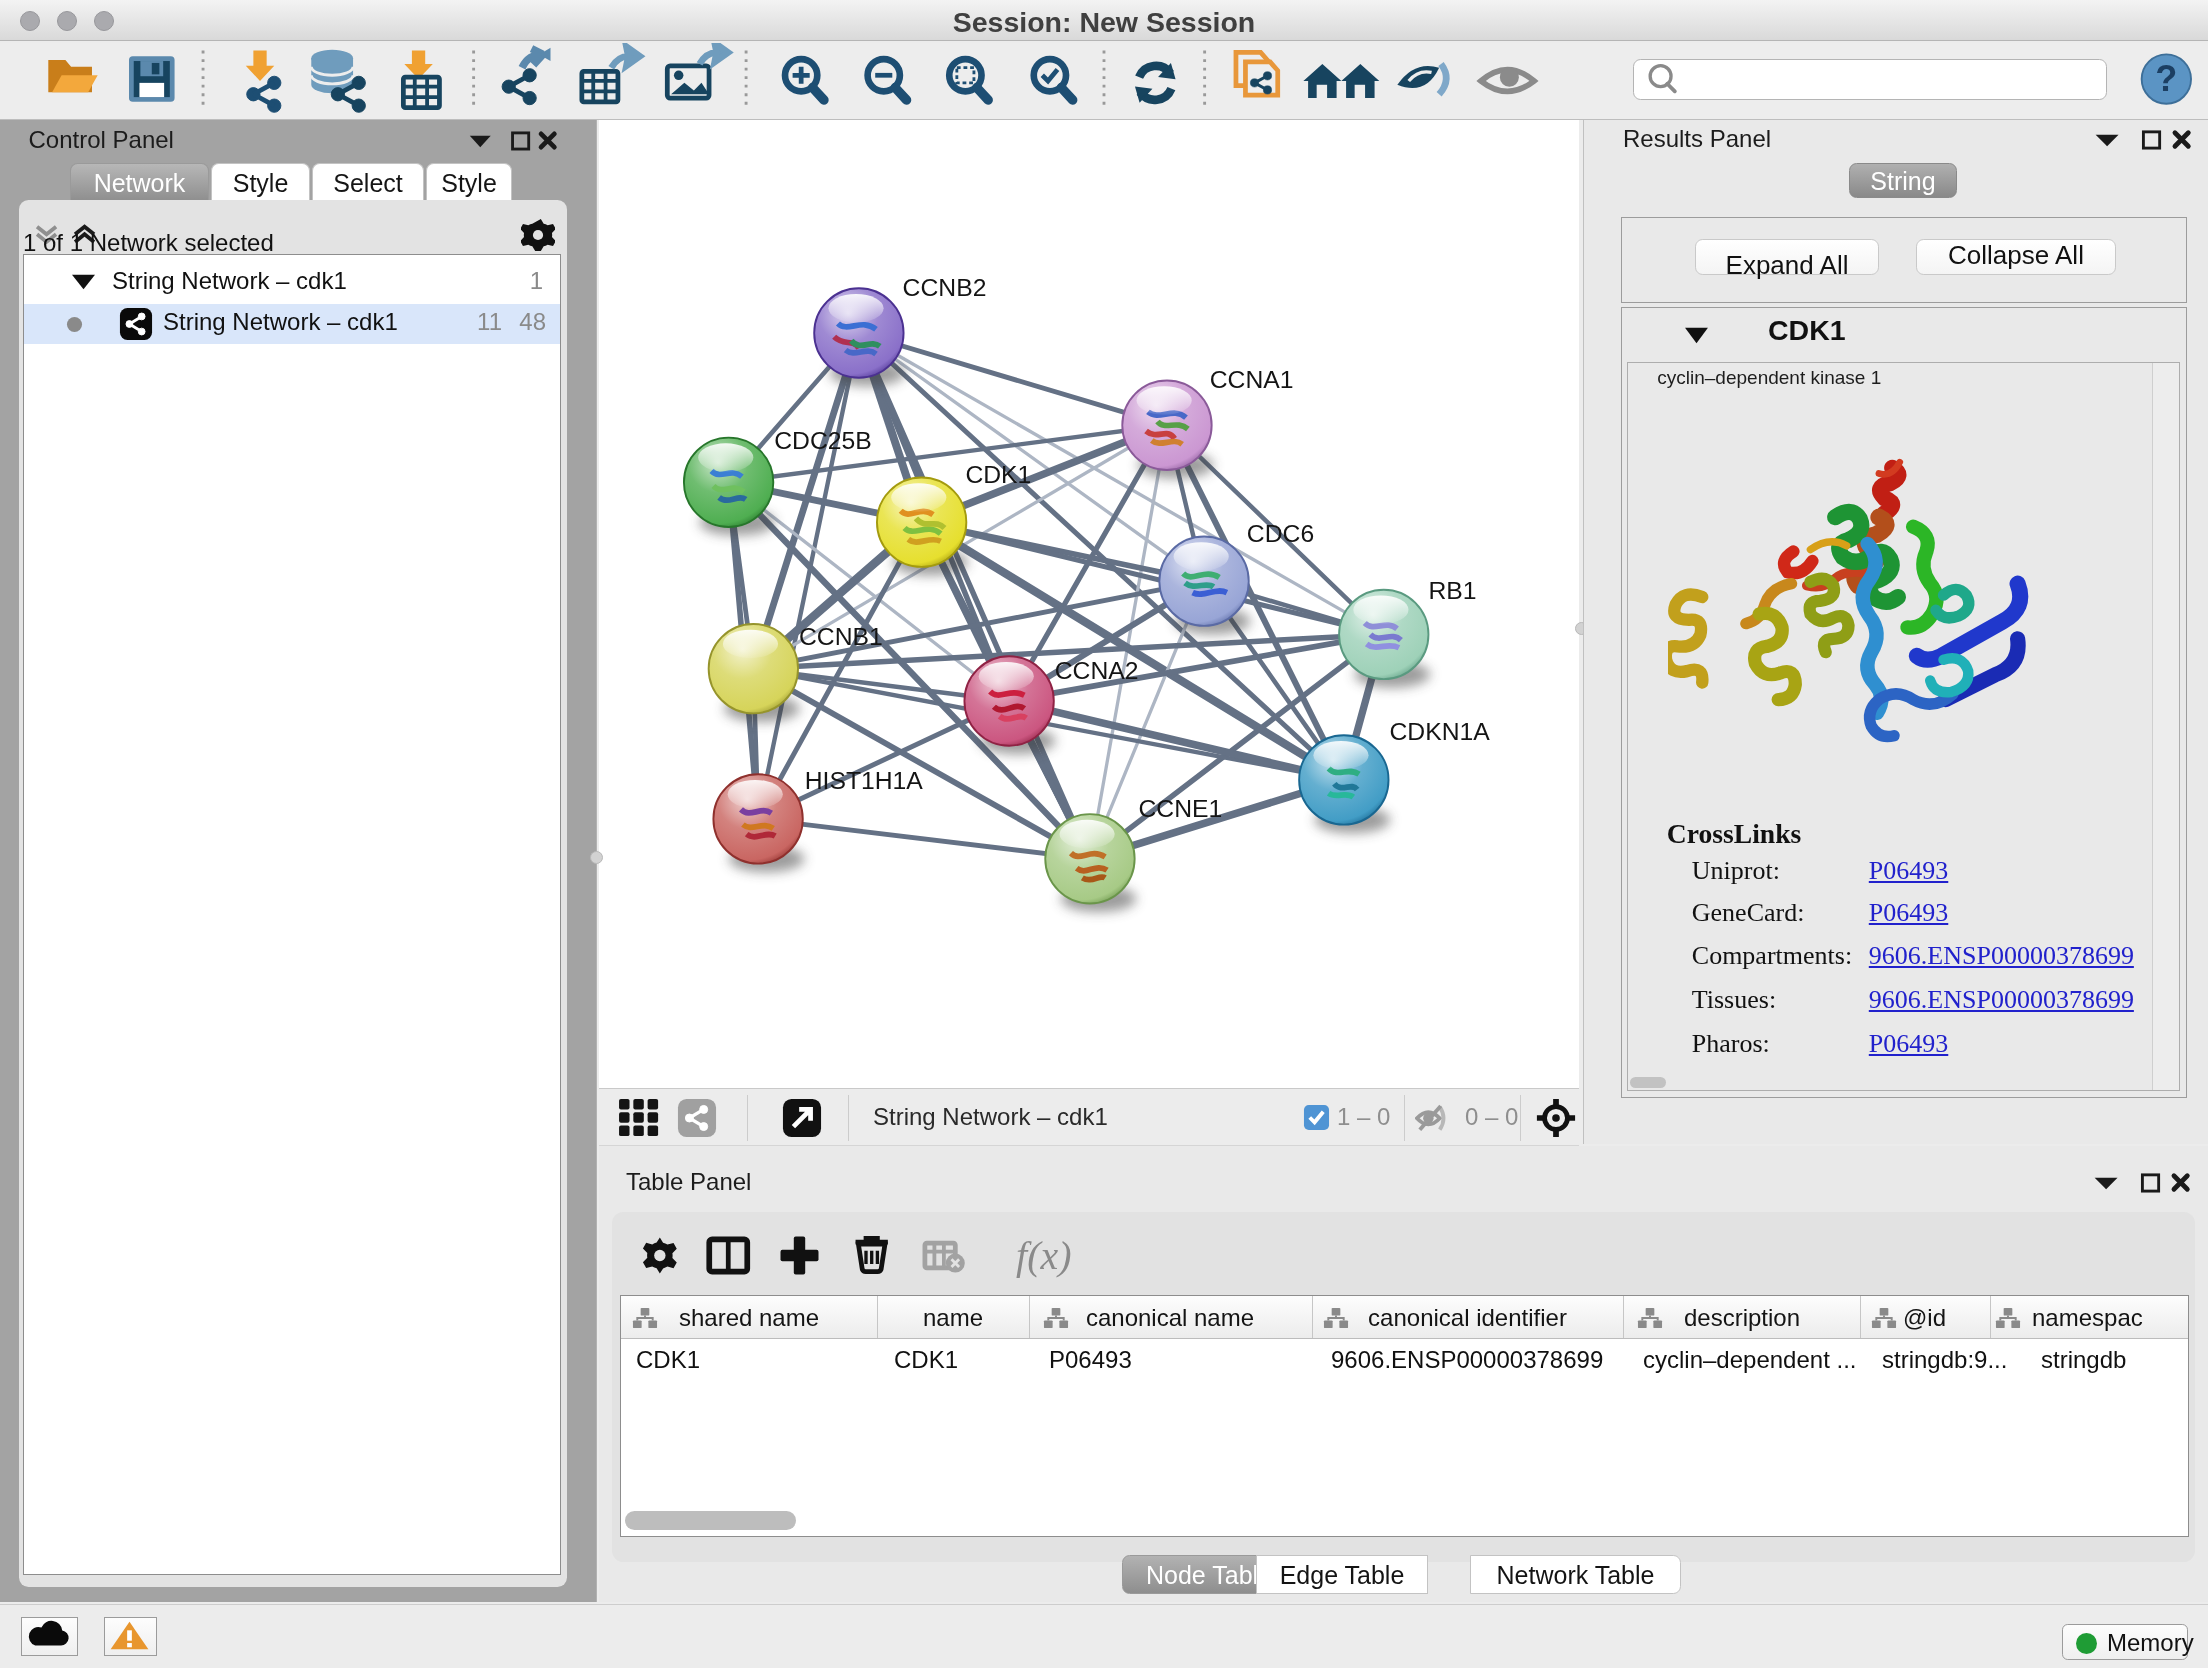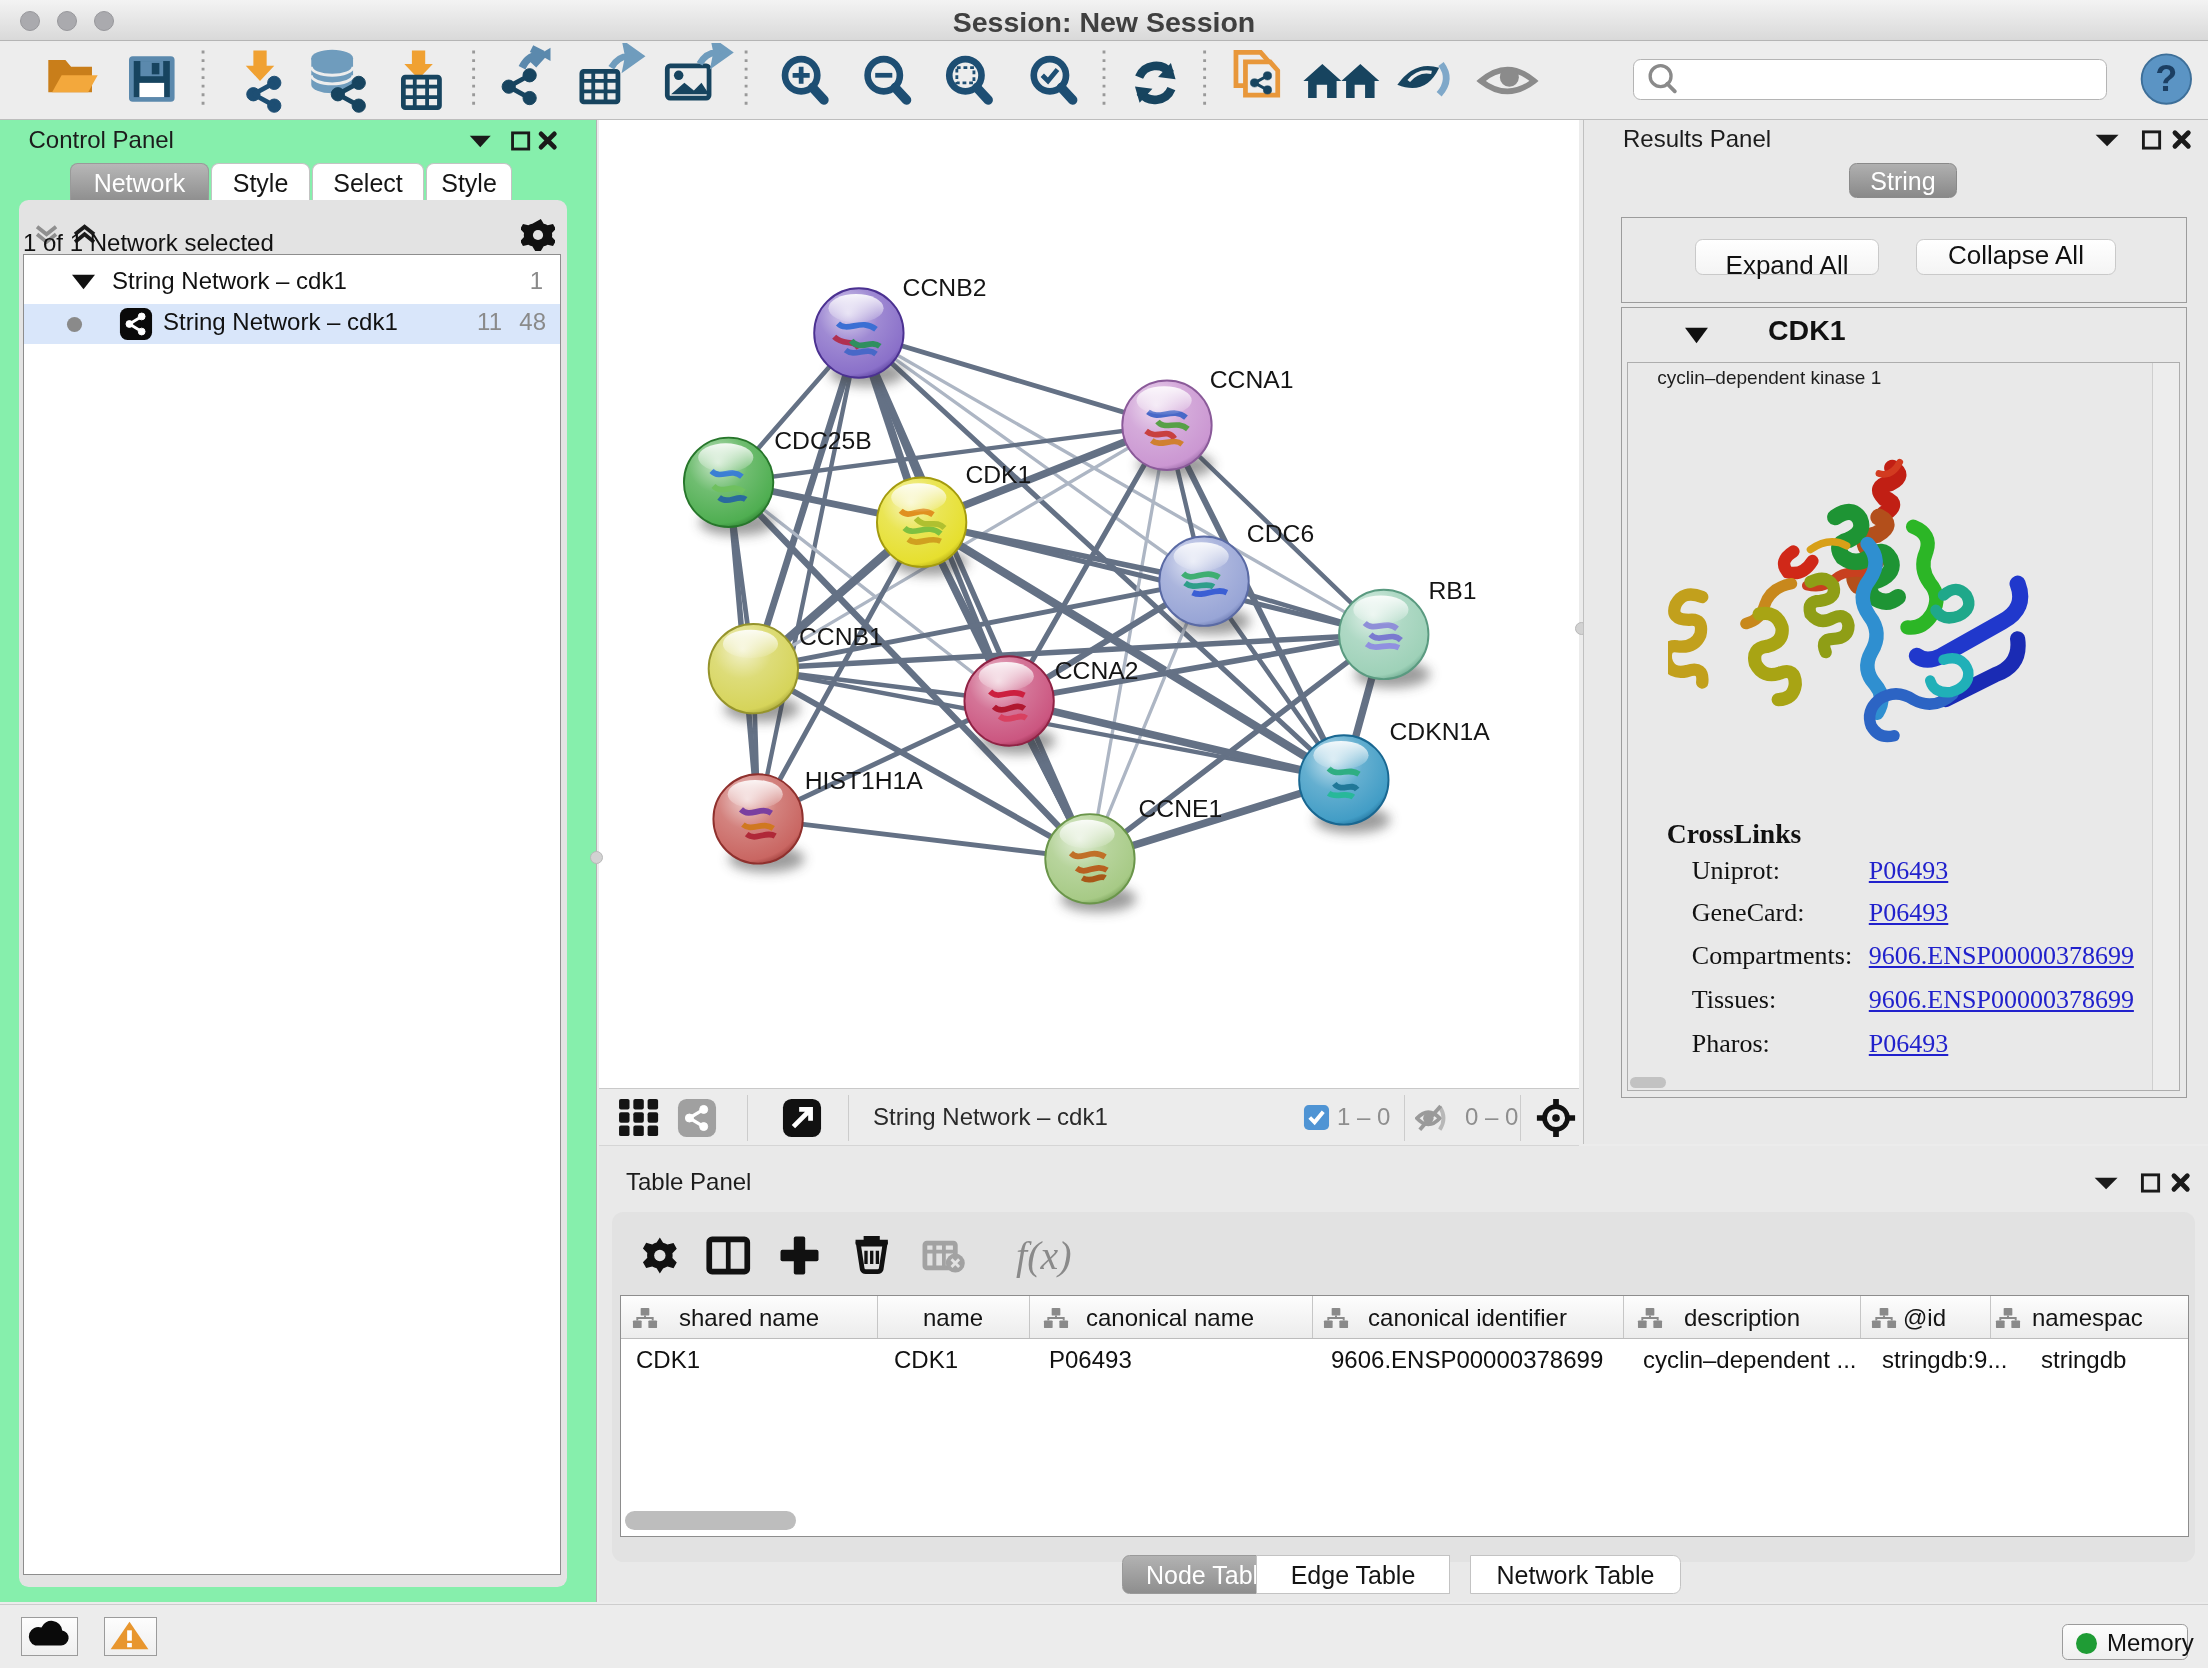--- a/index.html
+++ b/index.html
@@ -12,21 +12,21 @@
     background:linear-gradient(#f3f3f3,#d9d9d9); border-bottom:1.9px solid #b5b5b5; }
   #titlebar .light { position:absolute; top:11.4px; width:20px; height:20px; border-radius:50%;
     background:#aaaaae; border:1px solid #98989c; }
   #titletext { width:100%; text-align:center; top:5.7px; font-size:28.5px; font-weight:bold; color:#404040; }
 
   
   #toolbar { left:0; top:43px; width:2208px; height:77px; background:#ededed; border-bottom:1.9px solid #bdbdbd; }
   #searchbox { left:1633px; top:16px; width:474px; height:41px; background:#fff; border:1.9px solid #b4b4b4; border-radius:7.6px; }
 
   
-  #leftdock { left:0; top:120px; width:597px; height:1482px; background:#86efac; border-right:1.9px solid #b2b2b2; }
+  #leftdock { left:0; top:120px; width:597px; height:1482px; background:#a3a3a3; border-right:1.9px solid #b2b2b2; }
   .paneltitle { font-size:24px; color:#1c1c1c; }
 
   
   .tab { position:absolute; top:43px; height:39px; font-size:25px; text-align:center;
      border:1.9px solid #c3c3c3; border-bottom:none; border-radius:7.6px 7.6px 0 0; background:#fff; color:#151515; padding-top:4.8px; }
   .tab.sel { background:linear-gradient(#b7b7b7,#8d8d8d); color:#fff; border-color:#9a9a9a; }
 
   #cpbox { left:19px; top:80px; width:548px; height:1387px; background:#e3e3e3; border-radius:9.5px; }
   #cpbar { left:23px; top:97px; width:537px; height:37px; font-size:24px; color:#111; }
   #cplist { left:23px; top:134px; width:538px; height:1321px; background:#fff; border:1.9px solid #8d8d8d; }
@@ -689,21 +689,21 @@
         <span class="abs" style="left:273px; top:6.7px;">CDK1</span>
         <span class="abs" style="left:428px; top:6.7px;">P06493</span>
         <span class="abs" style="left:710px; top:6.7px;">9606.ENSP00000378699</span>
         <span class="abs" style="left:1022px; top:6.7px;">cyclin–dependent ...</span>
         <span class="abs" style="left:1261px; top:6.7px;">stringdb:9...</span>
         <span class="abs" style="left:1420px; top:6.7px;">stringdb</span>
       </div>
       <div class="abs" style="left:3.8px; top:215px; width:171px; height:19px; background:#bdbdbd; border-radius:9.5px;"></div>
     </div>
     <div class="btab sel" style="left:523px; width:174px; border-radius:7.6px 0 0 7.6px;">Node Table</div>
-    <div class="btab" style="left:657px; width:194px;">Edge Table</div>
+    <div class="btab" style="left:657px; width:172px;">Edge Table</div>
     <div class="btab" style="left:871px; width:211px; border-radius:0 7.6px 7.6px 0;">Network Table</div>
   </div>
   <div class="abs" id="bottombar2"></div>
 
   <div class="abs" id="bottombar">
     <div class="bbtn" style="left:21px; width:57px;">
       <svg width="53" height="35" viewBox="0 0 56 37">
         <path d="M14 29 h27 a8 8 0 0 0 1.5 -15.9 a11.5 11.5 0 0 0 -22 -3.1 a9.5 9.5 0 0 0 -6.5 19 Z" fill="#0a0a0a"></path>
       </svg>
     </div>

